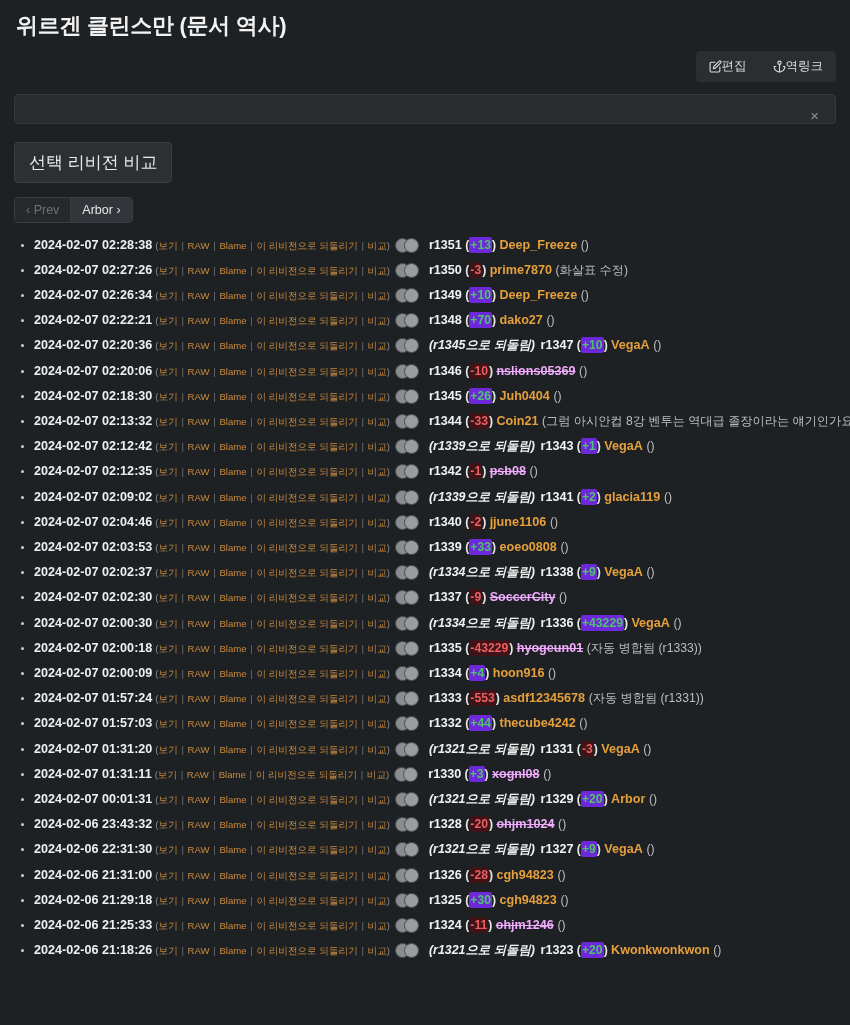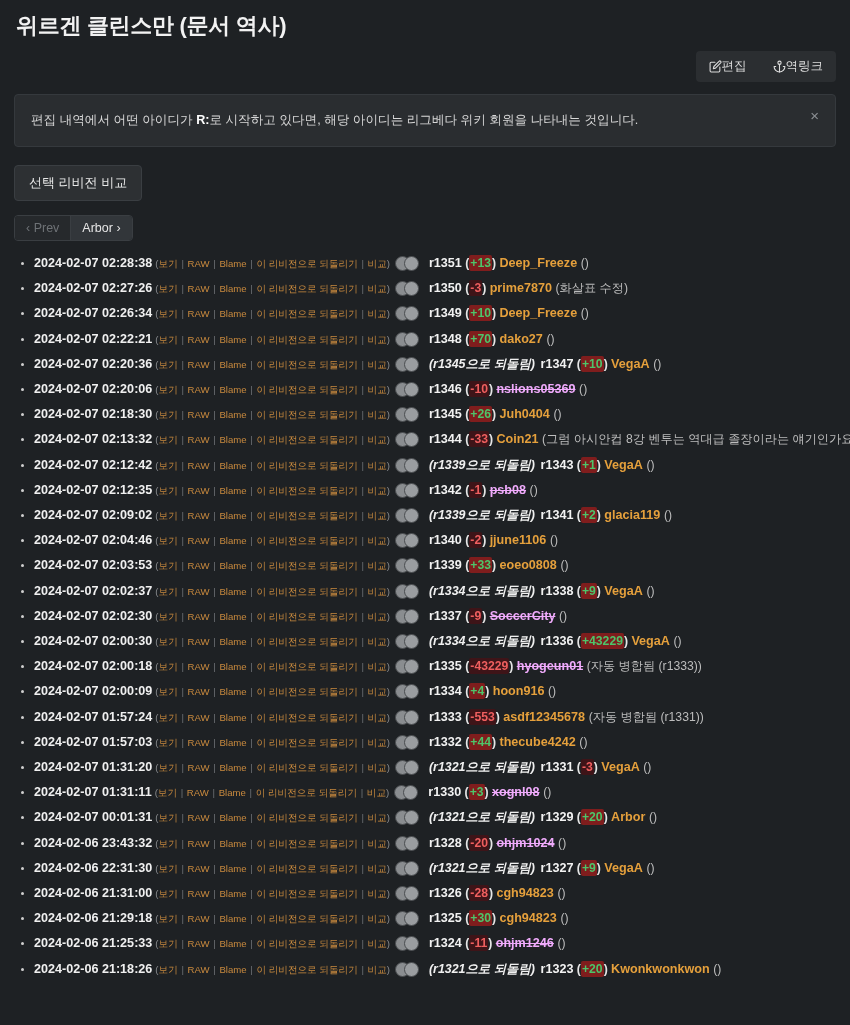--- a/index.html
+++ b/index.html
@@ -83,21 +83,21 @@
     font-family: inherit;
   }
 
   
   .compare-wrap { margin-top: 18px; }
   .compare-btn {
     background: #2d3033;
     border: 1px solid #3a3e42;
     border-radius: 4px;
     color: #e8e8e8;
-    font-size: 13px;
+    font-size: 17px;
     padding: 8px 14px;
     cursor: pointer;
     font-family: inherit;
   }
 
   
   .pager {
     display: inline-flex;
     margin-top: 14px;
     border: 1px solid #3a3e42;
@@ -187,21 +187,21 @@
     margin-right: 2px;
   }
   .rev-id {
     font-weight: 700;
     color: #f2f2f2;
     font-size: 12.6px;
   }
   .rev-diff { font-size: 12.2px; font-weight: 700; }
   .rev-diff .plus {
     color: #4ec46a;
-    background: #7f1d1d;
+    background: #6d28d9;
     padding: 1px 1px;
     border-radius: 2px;
   }
   .rev-diff .minus {
     color: #ef5f5f;
     background: #3e1418;
     padding: 1px 1px;
     border-radius: 2px;
   }
   .rev-user {
@@ -247,21 +247,20 @@
             <path d="M5 12H2a10 10 0 0 0 20 0h-3"></path>
           </svg>
         </span>
         <span>역링크</span>
       </button>
     </div>
   </div>
 
   <div class="notice">
     <button class="notice-close">×</button>
-    <p><span>편집 내역에서 어떤 아이디가 </span><strong>R:</strong><span>로 시작하고 있다면, 해당 아이디는 리그베다 위키 회원을 나타내는 것입니다.</span></p>
   </div>
 
   <div class="compare-wrap">
     <button class="compare-btn">선택 리비전 비교</button>
   </div>
 
   <div class="pager">
     <button class="pager-btn">‹ Prev</button>
     <button class="pager-btn active">Arbor ›</button>
   </div>

